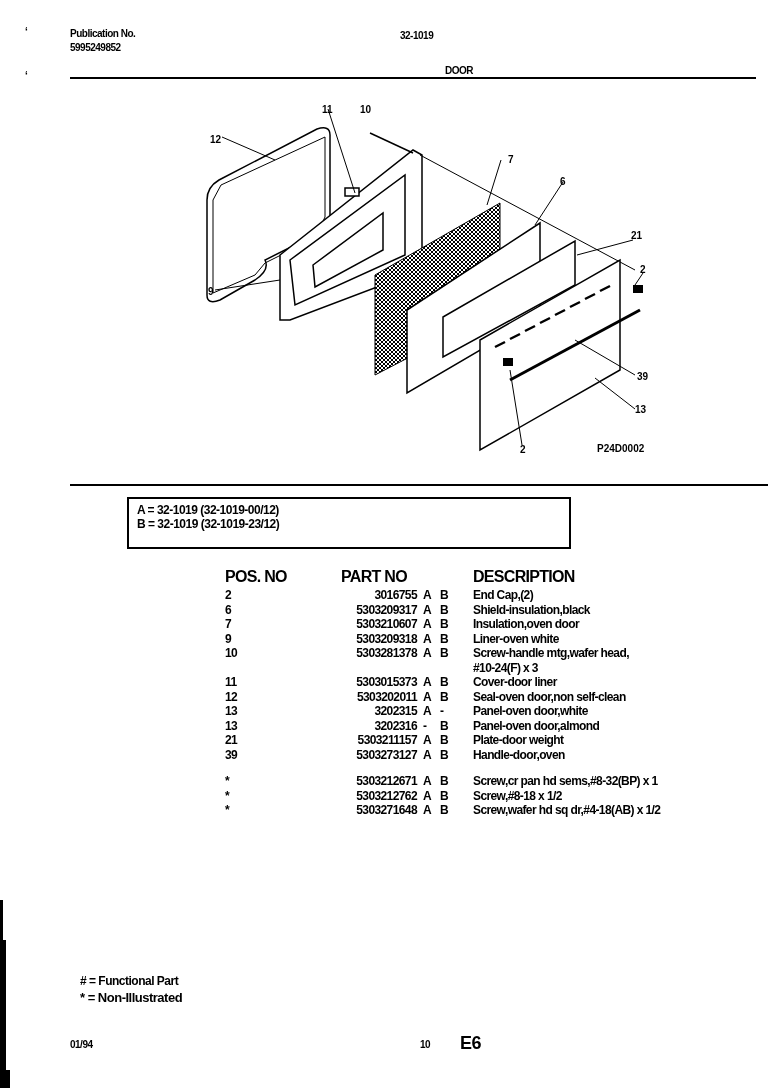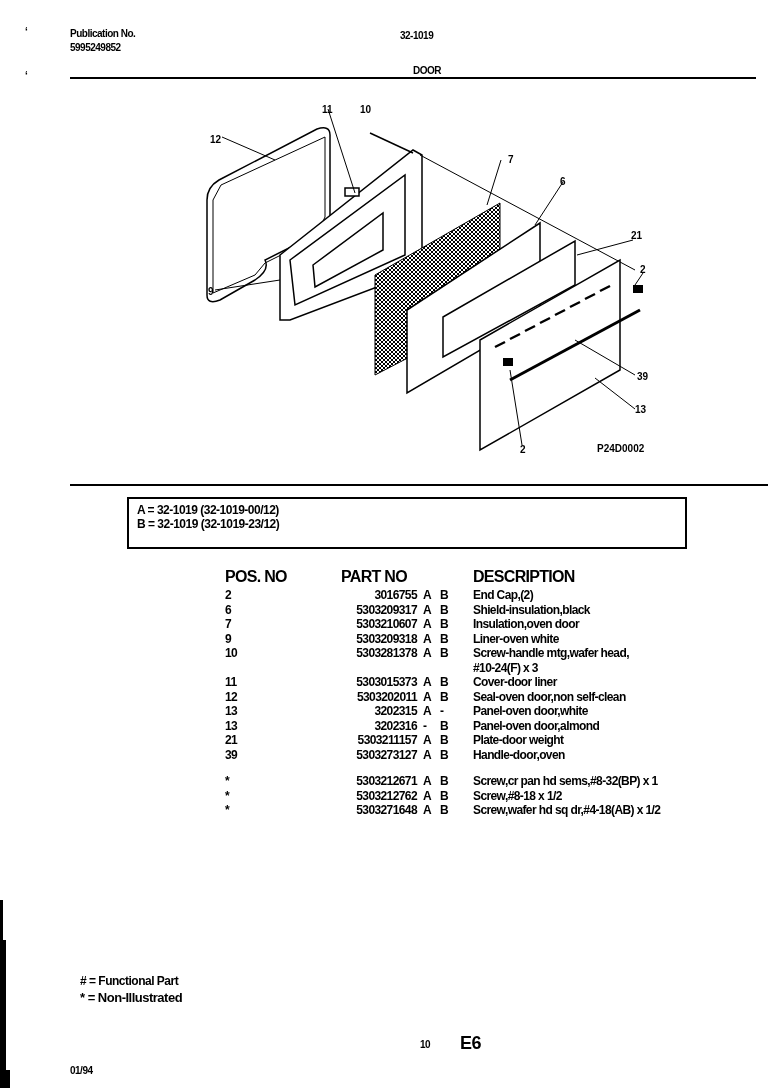--- a/index.html
+++ b/index.html
@@ -1,20 +1,20 @@
 <!DOCTYPE html>
 <html><head>
 <meta charset="utf-8">
 <style>
   html, body { margin:0; padding:0; background:#ffffff; }
   body { width:768px; height:1088px; position:relative; overflow:hidden;
          font-family:"Liberation Sans", sans-serif; color:#000; }
   .t { position:absolute; font-weight:bold; font-size:10px; letter-spacing:-0.5px; white-space:nowrap; }
   .hr { position:absolute; background:#000; }
-  .legend-box { position:absolute; left:127px; top:497px; width:560px; height:52px;
+  .legend-box { position:absolute; left:127px; top:497px; width:444px; height:52px;
                 border:2px solid #000; box-sizing:border-box; }
   .legend-line { position:absolute; left:8px; font-weight:bold; font-size:12px; letter-spacing:-0.5px; }
   .table { position:absolute; left:225px; top:568px; width:470px; }
   .th { position:absolute; top:0; font-weight:bold; font-size:16px; letter-spacing:-0.7px; }
   .row { position:absolute; left:0; width:470px; height:14.5px; font-size:12px; font-weight:bold; letter-spacing:-0.6px; }
   .row span { position:absolute; top:0; white-space:nowrap; }
   .c-pos { left:0; }
   .c-part { right:278px; text-align:left; }
   .c-a { left:198px; }
   .c-b { left:215px; }
@@ -22,21 +22,21 @@
   .diagram { position:absolute; left:195px; top:95px; width:470px; height:370px; }
   .callout { font-family:"Liberation Sans", sans-serif; font-weight:bold; font-size:10px; }
   .scan-edge { position:absolute; left:0; top:880px; width:10px; height:208px; }
 </style>
 </head>
 <body>
 
 <div class="t" style="left:70px;top:28px;">Publication No.</div>
 <div class="t" style="left:70px;top:42px;">5995249852</div>
 <div class="t" style="left:400px;top:30px;">32-1019</div>
-<div class="t" style="left:386px;top:65px;padding-left:27px;">DOOR</div>
+<div class="t" style="left:418px;top:65px;padding-left:27px;">DOOR</div>
 <div class="hr" style="left:70px;top:77px;width:686px;height:2px;"></div>
 <div class="t" style="left:25px;top:26px;font-size:10px;">‘</div>
 <div class="t" style="left:25px;top:70px;font-size:10px;">‘</div>
 
 <svg class="diagram" viewBox="0 0 470 370" xmlns="http://www.w3.org/2000/svg">
   <defs>
     <pattern id="mesh" width="4" height="4" patternUnits="userSpaceOnUse">
       <rect width="4" height="4" fill="#fff"></rect>
       <rect width="2" height="2" fill="#000"></rect>
       <rect x="2" y="2" width="2" height="2" fill="#000"></rect>
@@ -220,21 +220,21 @@
     <span class="c-part">5303271648</span>
     <span class="c-a">A</span>
     <span class="c-b">B</span>
     <span class="c-desc">Screw,wafer hd sq dr,#4-18(AB) x 1/2</span>
   </div>
 </div>
 
 <div class="t" style="left:80px;top:974px;font-size:12px;"># = Functional Part</div>
 <div class="t" style="left:80px;top:990px;font-size:13px;">* = Non-Illustrated</div>
 
-<div class="t" style="left:70px;top:1039px;margin-top:26px;">01/94</div>
+<div class="t" style="left:70px;top:1039px;">01/94</div>
 <div class="t" style="left:420px;top:1039px;">10</div>
 <div class="t" style="left:460px;top:1033px;font-size:18px;">E6</div>
 
 <svg class="scan-edge" viewBox="0 0 10 208" preserveAspectRatio="none">
   <rect x="0" y="20" width="3" height="40" fill="#000"></rect>
   <rect x="0" y="60" width="6" height="148" fill="#000"></rect>
   <rect x="6" y="190" width="4" height="18" fill="#000"></rect>
 </svg>
 
 </body></html>

